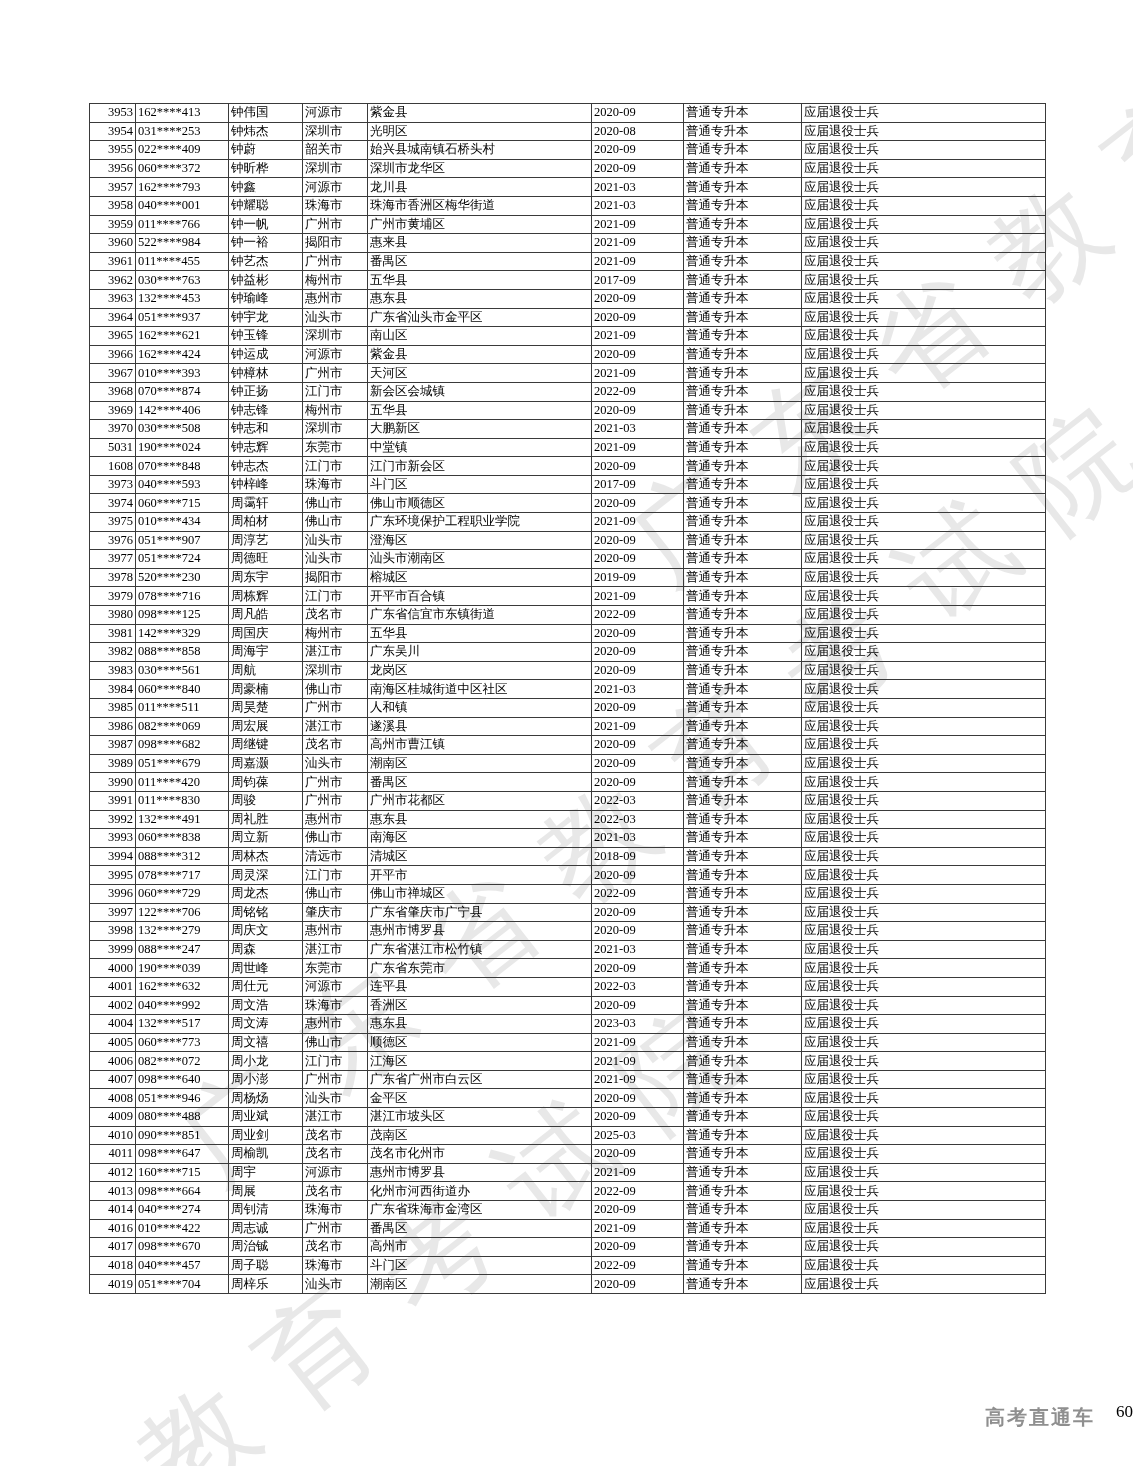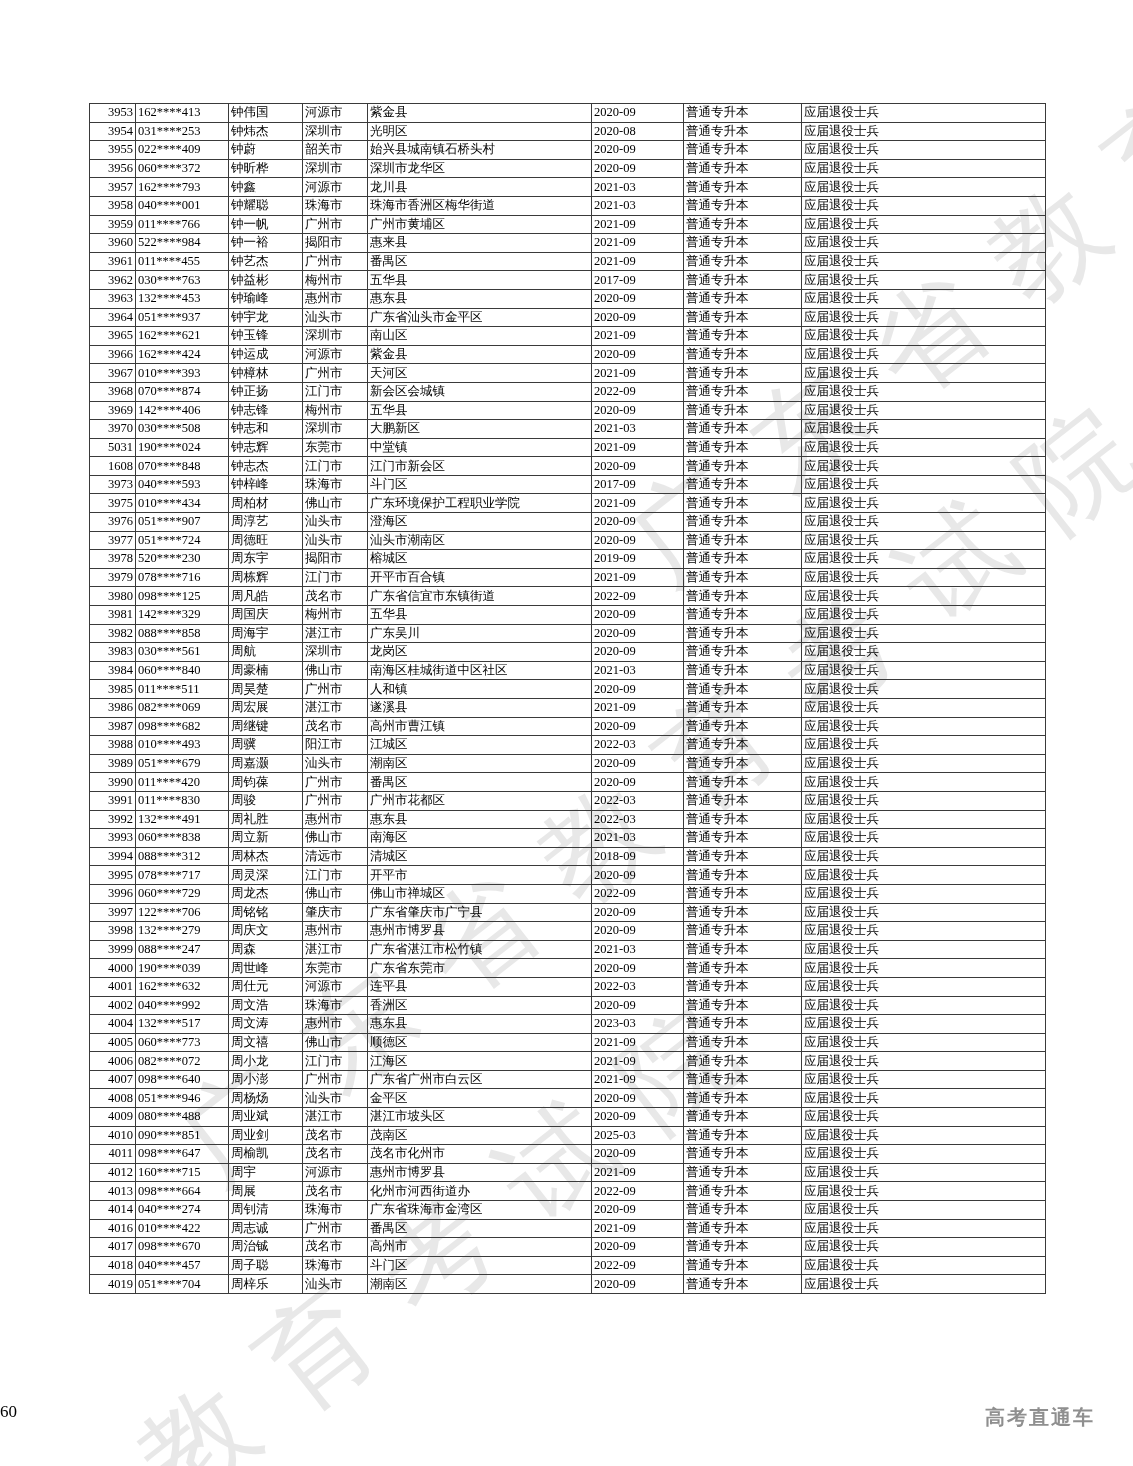--- a/index.html
+++ b/index.html
@@ -51,21 +51,21 @@
     background: transparent;
   }
   td.c0 { text-align: right; padding-right: 3px; }
   td.c1, td.c2, td.c3, td.c4, td.c5, td.c6, td.c7 { text-align: left; }
 
   .footer-page {
     position: absolute;
     left: 0;
     right: 0;
     top: 1402px;
-    text-align: left;
+    text-align: right;
     font-size: 17px;
     z-index: 1;
   }
   .brand {
     position: absolute;
     left: 985px;
     top: 1404px;
     font-size: 20px;
     font-weight: bold;
     letter-spacing: 2px;
@@ -299,20 +299,30 @@
           <td class="c0">3973</td>
           <td class="c1">040****593</td>
           <td class="c2">钟梓峰</td>
           <td class="c3">珠海市</td>
           <td class="c4">斗门区</td>
           <td class="c5">2017-09</td>
           <td class="c6">普通专升本</td>
           <td class="c7">应届退役士兵</td>
         </tr>
         <tr>
+          <td class="c0">3974</td>
+          <td class="c1">060****715</td>
+          <td class="c2">周霭轩</td>
+          <td class="c3">佛山市</td>
+          <td class="c4">佛山市顺德区</td>
+          <td class="c5">2020-09</td>
+          <td class="c6">普通专升本</td>
+          <td class="c7">应届退役士兵</td>
+        </tr>
+        <tr>
           <td class="c0">3975</td>
           <td class="c1">010****434</td>
           <td class="c2">周柏材</td>
           <td class="c3">佛山市</td>
           <td class="c4">广东环境保护工程职业学院</td>
           <td class="c5">2021-09</td>
           <td class="c6">普通专升本</td>
           <td class="c7">应届退役士兵</td>
         </tr>
         <tr>
@@ -425,30 +435,20 @@
           <td class="c6">普通专升本</td>
           <td class="c7">应届退役士兵</td>
         </tr>
         <tr>
           <td class="c0">3987</td>
           <td class="c1">098****682</td>
           <td class="c2">周继键</td>
           <td class="c3">茂名市</td>
           <td class="c4">高州市曹江镇</td>
           <td class="c5">2020-09</td>
-          <td class="c6">普通专升本</td>
-          <td class="c7">应届退役士兵</td>
-        </tr>
-        <tr>
-          <td class="c0">3988</td>
-          <td class="c1">010****493</td>
-          <td class="c2">周骥</td>
-          <td class="c3">阳江市</td>
-          <td class="c4">江城区</td>
-          <td class="c5">2022-03</td>
           <td class="c6">普通专升本</td>
           <td class="c7">应届退役士兵</td>
         </tr>
         <tr>
           <td class="c0">3989</td>
           <td class="c1">051****679</td>
           <td class="c2">周嘉灏</td>
           <td class="c3">汕头市</td>
           <td class="c4">潮南区</td>
           <td class="c5">2020-09</td>

